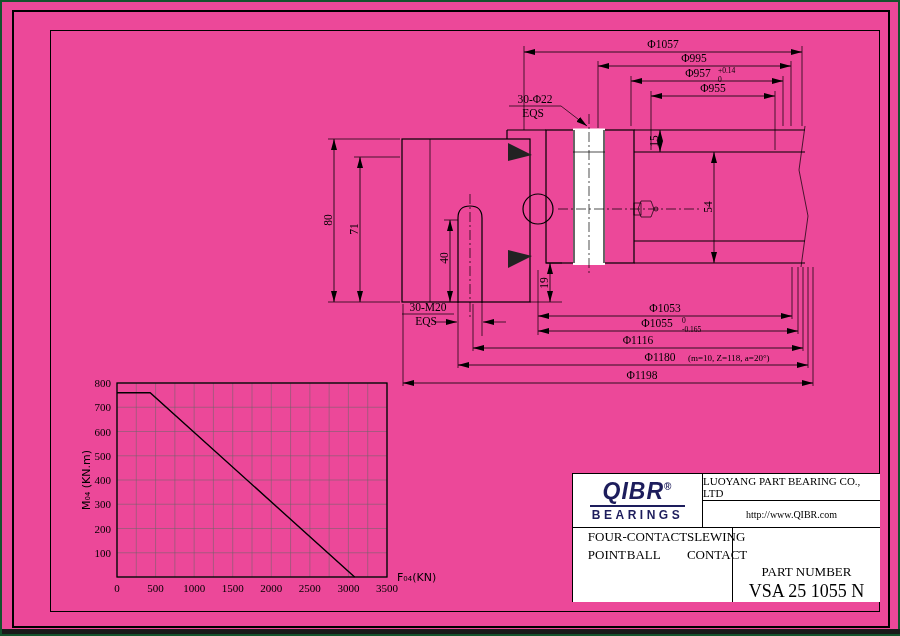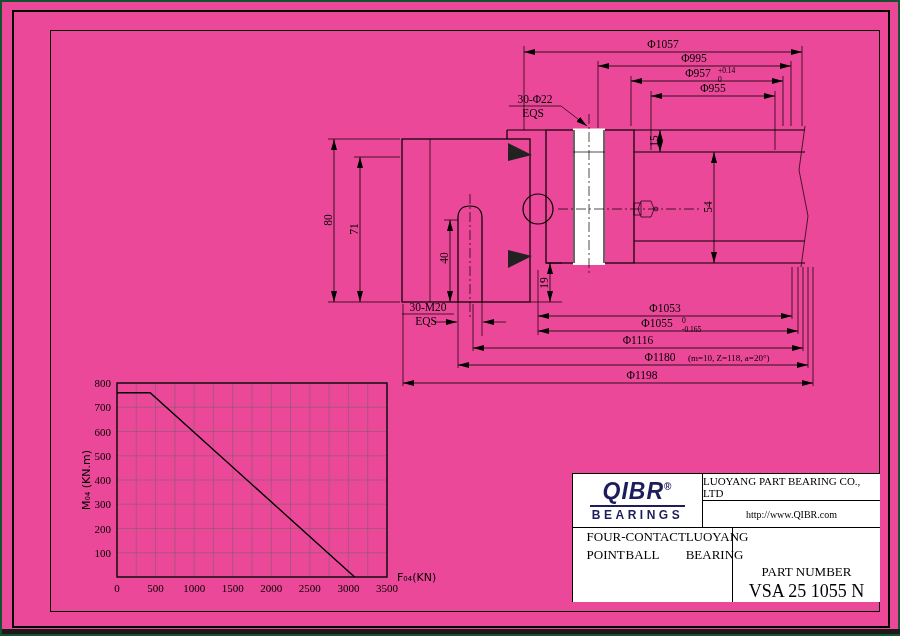--- a/index.html
+++ b/index.html
@@ -229,21 +229,21 @@
       </div>
       <div class="tb-co">
         <div class="tb-co-name">LUOYANG PART BEARING CO., LTD</div>
         <div class="tb-co-site">http://www.QIBR.com</div>
       </div>
     </div>
     <div class="tb-bottom">
       <div class="tb-product">
         <div>FOUR-POINT</div>
         <div>CONTACT BALL</div>
-        <div>LUOYANG BEARING</div>
+        <div>SLEWING CONTACT</div>
       </div>
       <div class="tb-part">
         <div class="tb-part-label">PART NUMBER</div>
         <div class="tb-part-num">VSA 25 1055 N</div>
       </div>
     </div>
   </div>
 
   <div class="bottom-edge"></div>
 </div>

